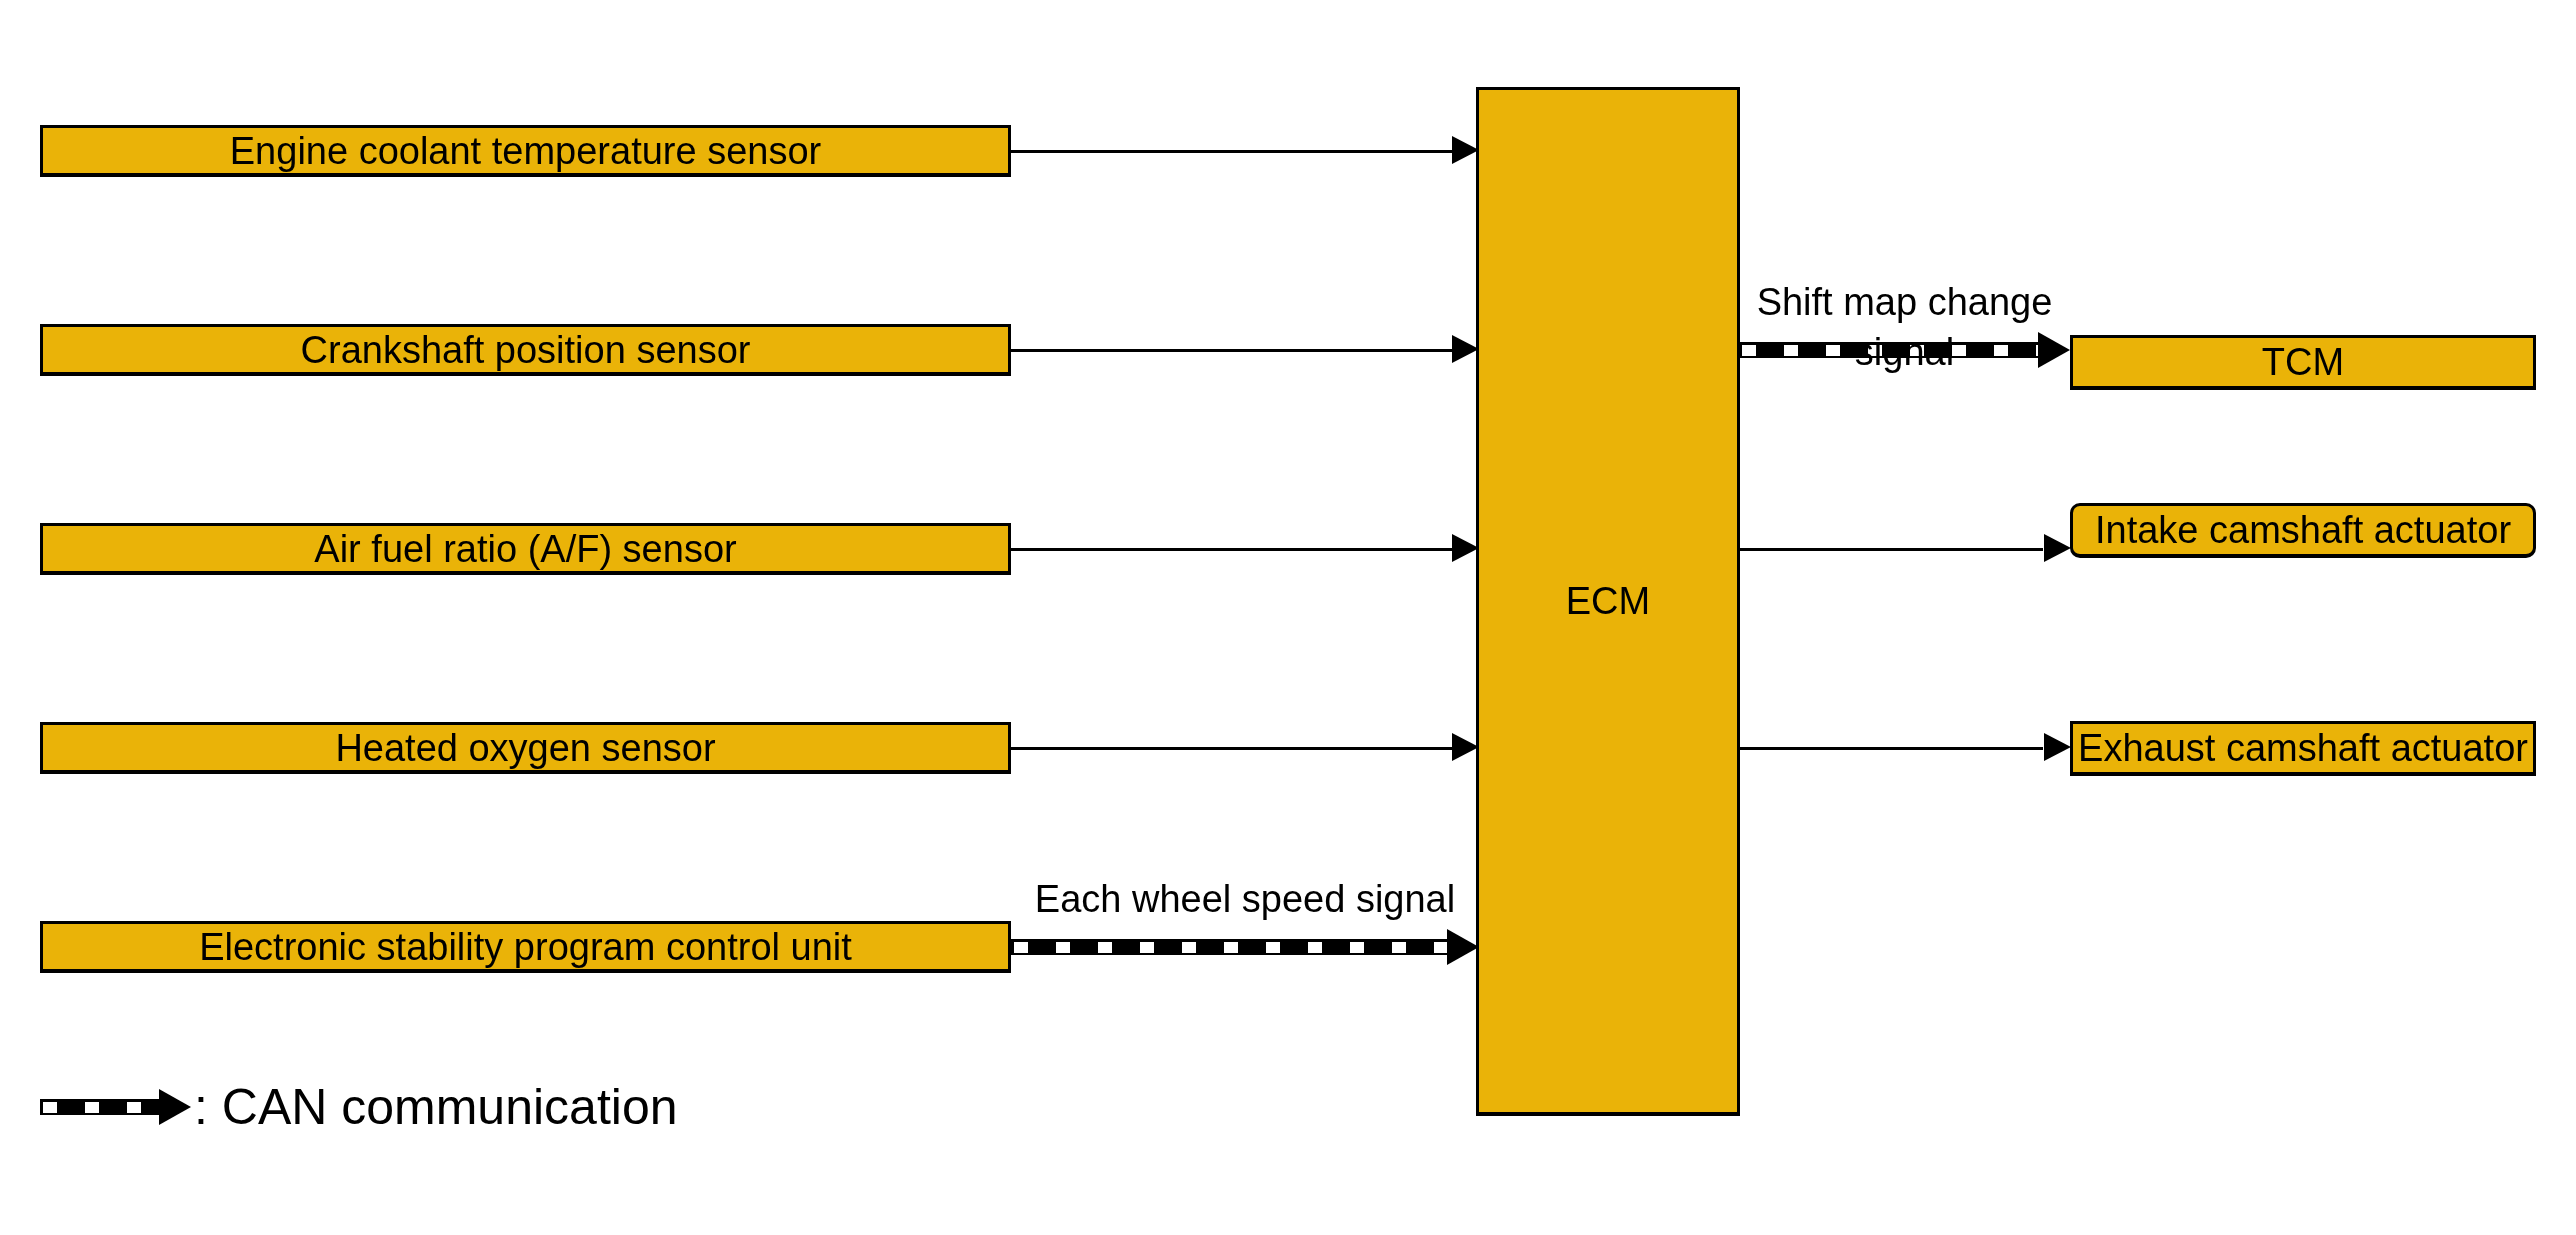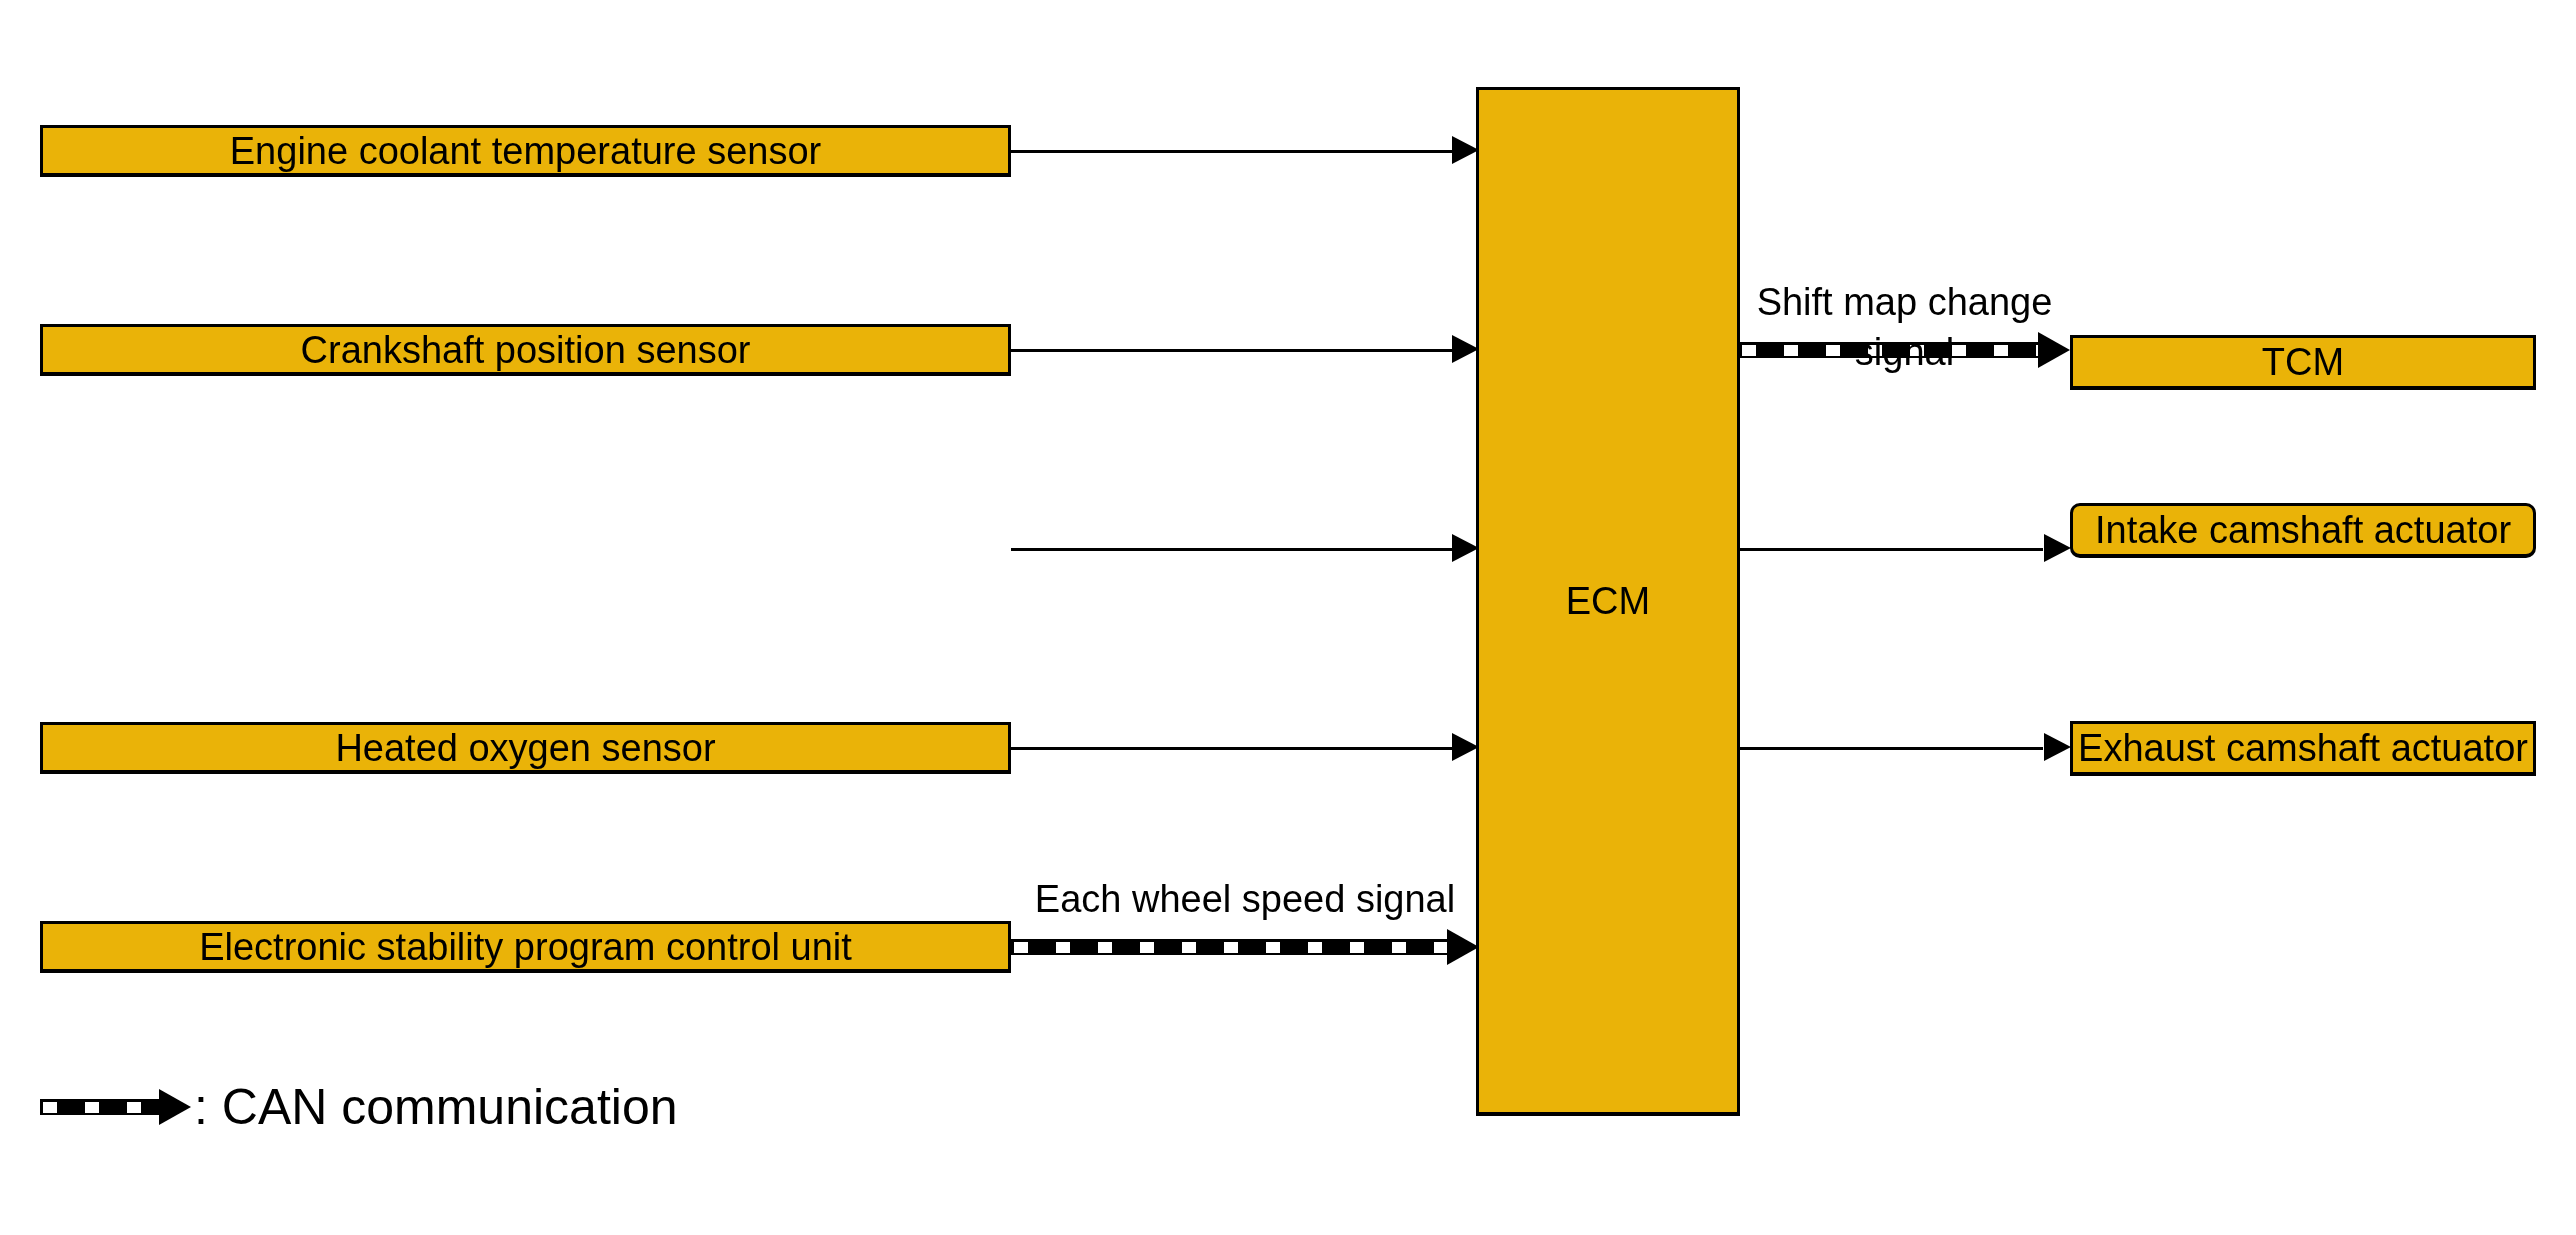--- a/index.html
+++ b/index.html
@@ -77,20 +77,23 @@
 <body>
 
 <div id="canvas">
 
   <div class="box input-box" style="top:125px;">
     <span>Engine coolant temperature sensor</span>
   </div>
   <div class="box input-box" style="top:324px;">
     <span>Crankshaft position sensor</span>
   </div>
+  <div class="box input-box" style="top:523px;">
+    <span>Air fuel ratio (A/F) sensor</span>
+  </div>
   <div class="box input-box" style="top:722px;">
     <span>Heated oxygen sensor</span>
   </div>
   <div class="box input-box" style="top:921px;">
     <span>Electronic stability program control unit</span>
   </div>
 
   <div class="box ecm-box">
     <span>ECM</span>
   </div>

